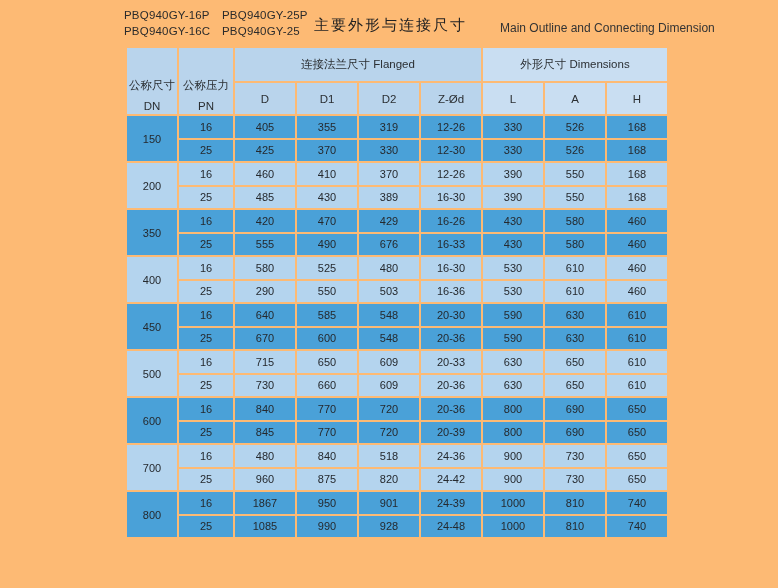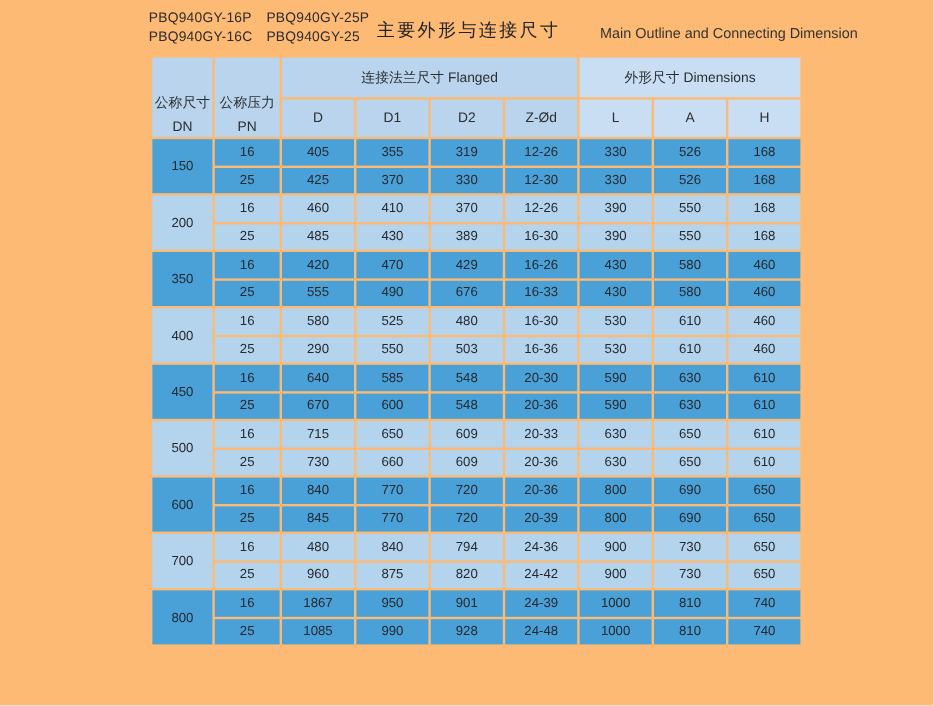--- a/index.html
+++ b/index.html
@@ -282,21 +282,21 @@
             <td>20-39</td>
             <td>800</td>
             <td>690</td>
             <td>650</td>
           </tr>
           <tr class="light">
             <td rowspan="2">700</td>
             <td>16</td>
             <td>480</td>
             <td>840</td>
-            <td>794</td>
+            <td>518</td>
             <td>24-36</td>
             <td>900</td>
             <td>730</td>
             <td>650</td>
           </tr>
           <tr class="light">
             <td>25</td>
             <td>960</td>
             <td>875</td>
             <td>820</td>

